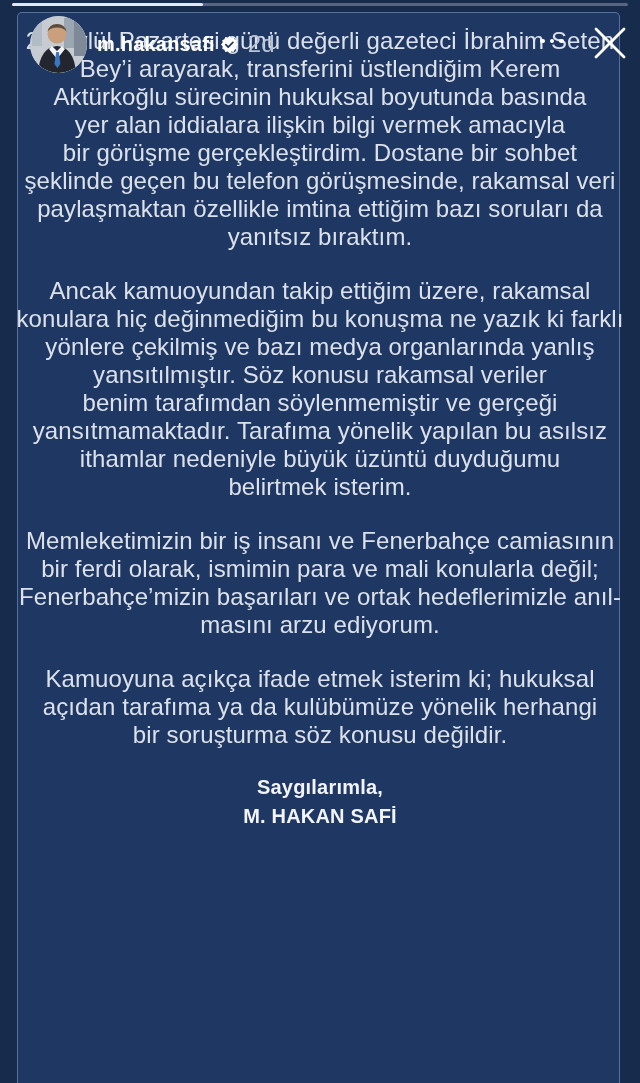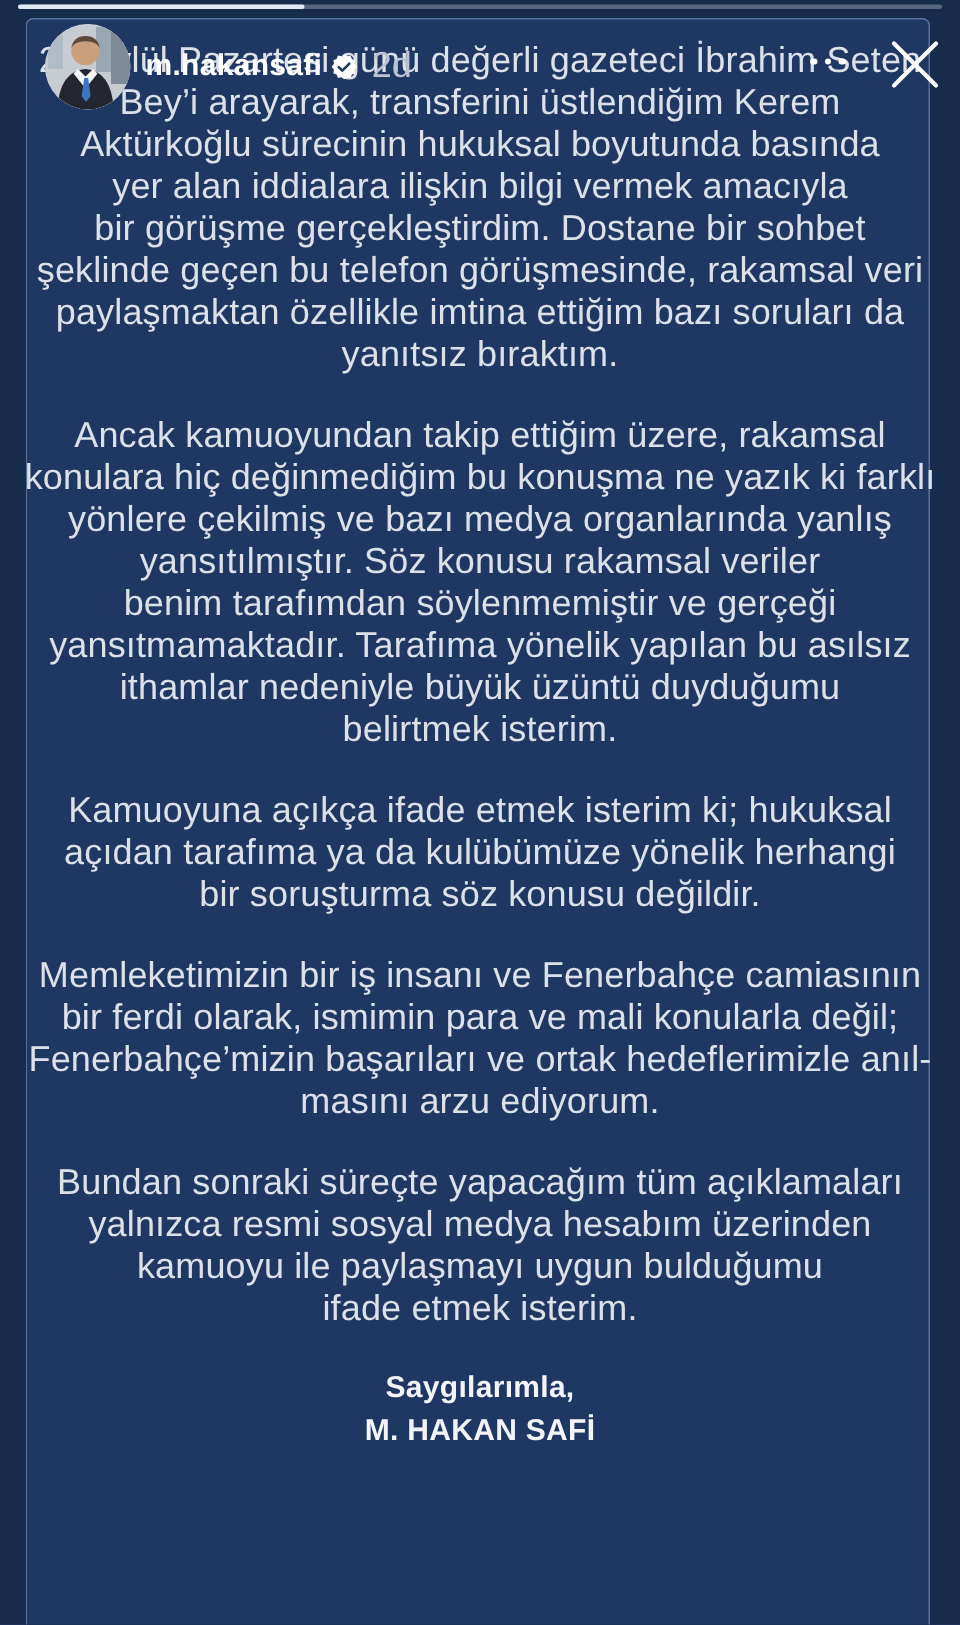--- a/index.html
+++ b/index.html
@@ -146,26 +146,22 @@
 paylaşmaktan özellikle imtina ettiğim bazı soruları da
 yanıtsız bıraktım.</p>
   <p class="para">Ancak kamuoyundan takip ettiğim üzere, rakamsal
 konulara hiç değinmediğim bu konuşma ne yazık ki farklı
 yönlere çekilmiş ve bazı medya organlarında yanlış
 yansıtılmıştır. Söz konusu rakamsal veriler
 benim tarafımdan söylenmemiştir ve gerçeği
 yansıtmamaktadır. Tarafıma yönelik yapılan bu asılsız
 ithamlar nedeniyle büyük üzüntü duyduğumu
 belirtmek isterim.</p>
-  <p class="para">Kamuoyuna açıkça ifade etmek isterim ki; hukuksal
-açıdan tarafıma ya da kulübümüze yönelik herhangi
-bir soruşturma söz konusu değildir.</p>
   <p class="para">Memleketimizin bir iş insanı ve Fenerbahçe camiasının
 bir ferdi olarak, ismimin para ve mali konularla değil;
 Fenerbahçe’mizin başarıları ve ortak hedeflerimizle anıl-
 masını arzu ediyorum.</p>
-  <p class="para">Bundan sonraki süreçte yapacağım tüm açıklamaları
-yalnızca resmi sosyal medya hesabım üzerinden
-kamuoyu ile paylaşmayı uygun bulduğumu
-ifade etmek isterim.</p>
+  <p class="para">Kamuoyuna açıkça ifade etmek isterim ki; hukuksal
+açıdan tarafıma ya da kulübümüze yönelik herhangi
+bir soruşturma söz konusu değildir.</p>
   <div class="signature">Saygılarımla,
 M. HAKAN SAFİ</div>
 </div>
 
 </body></html>

